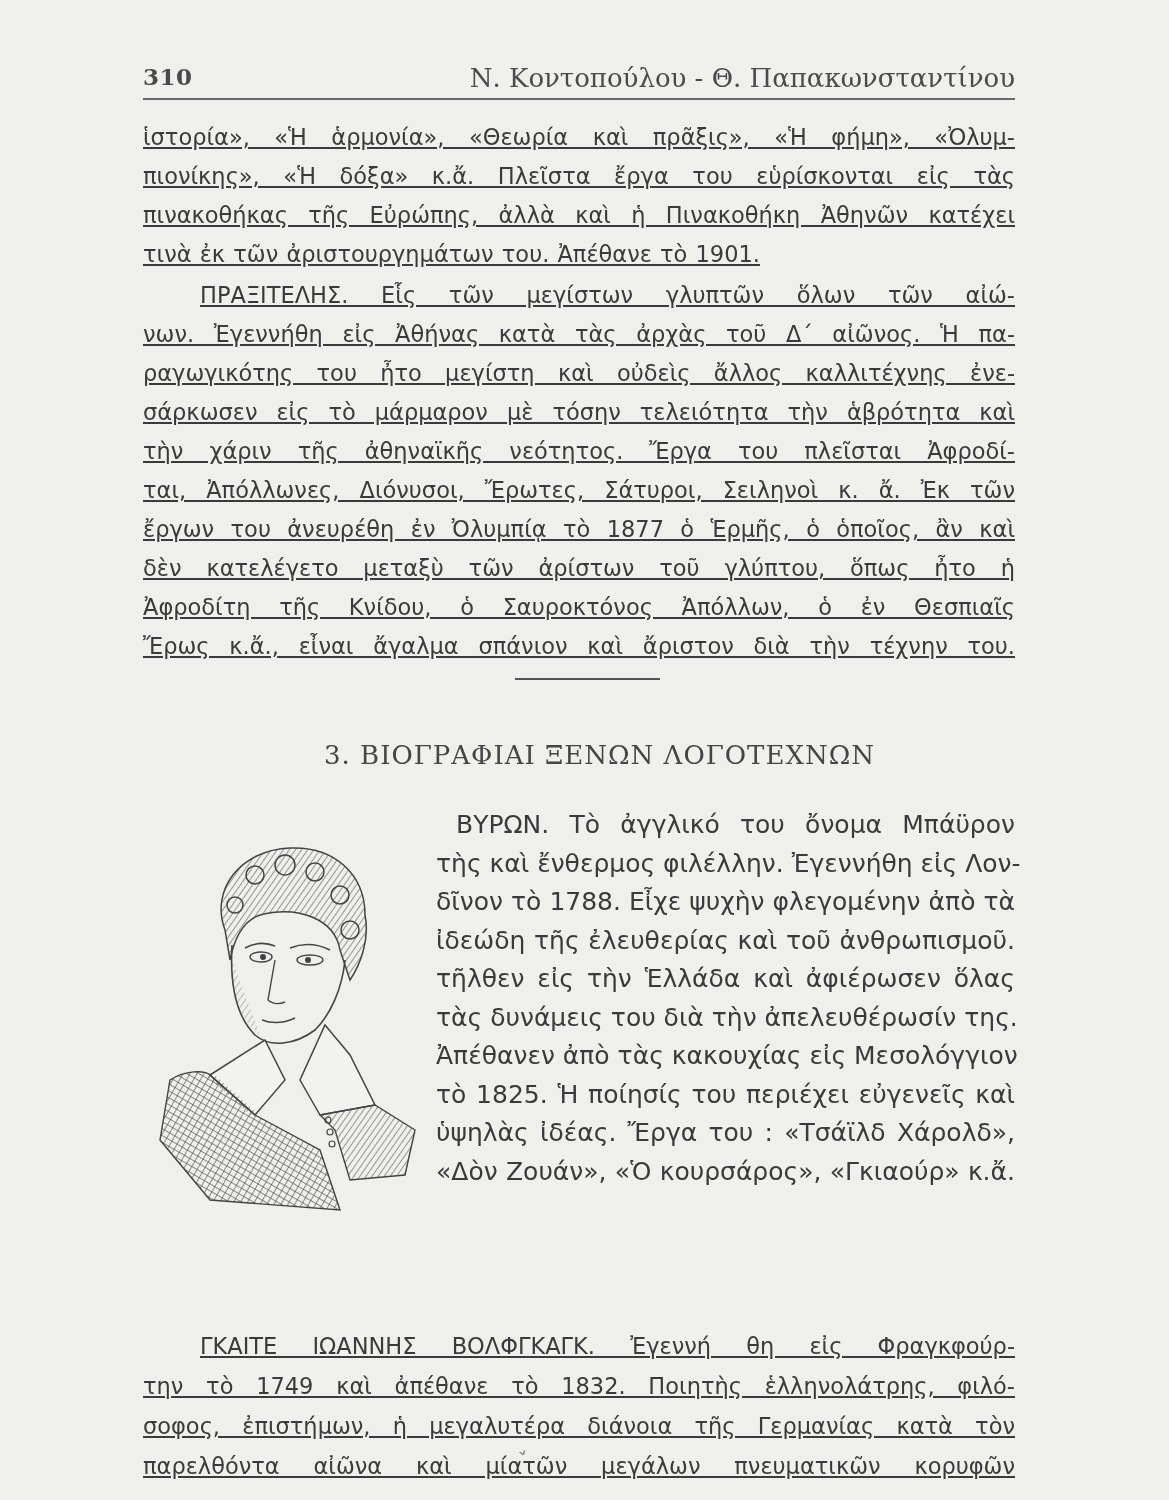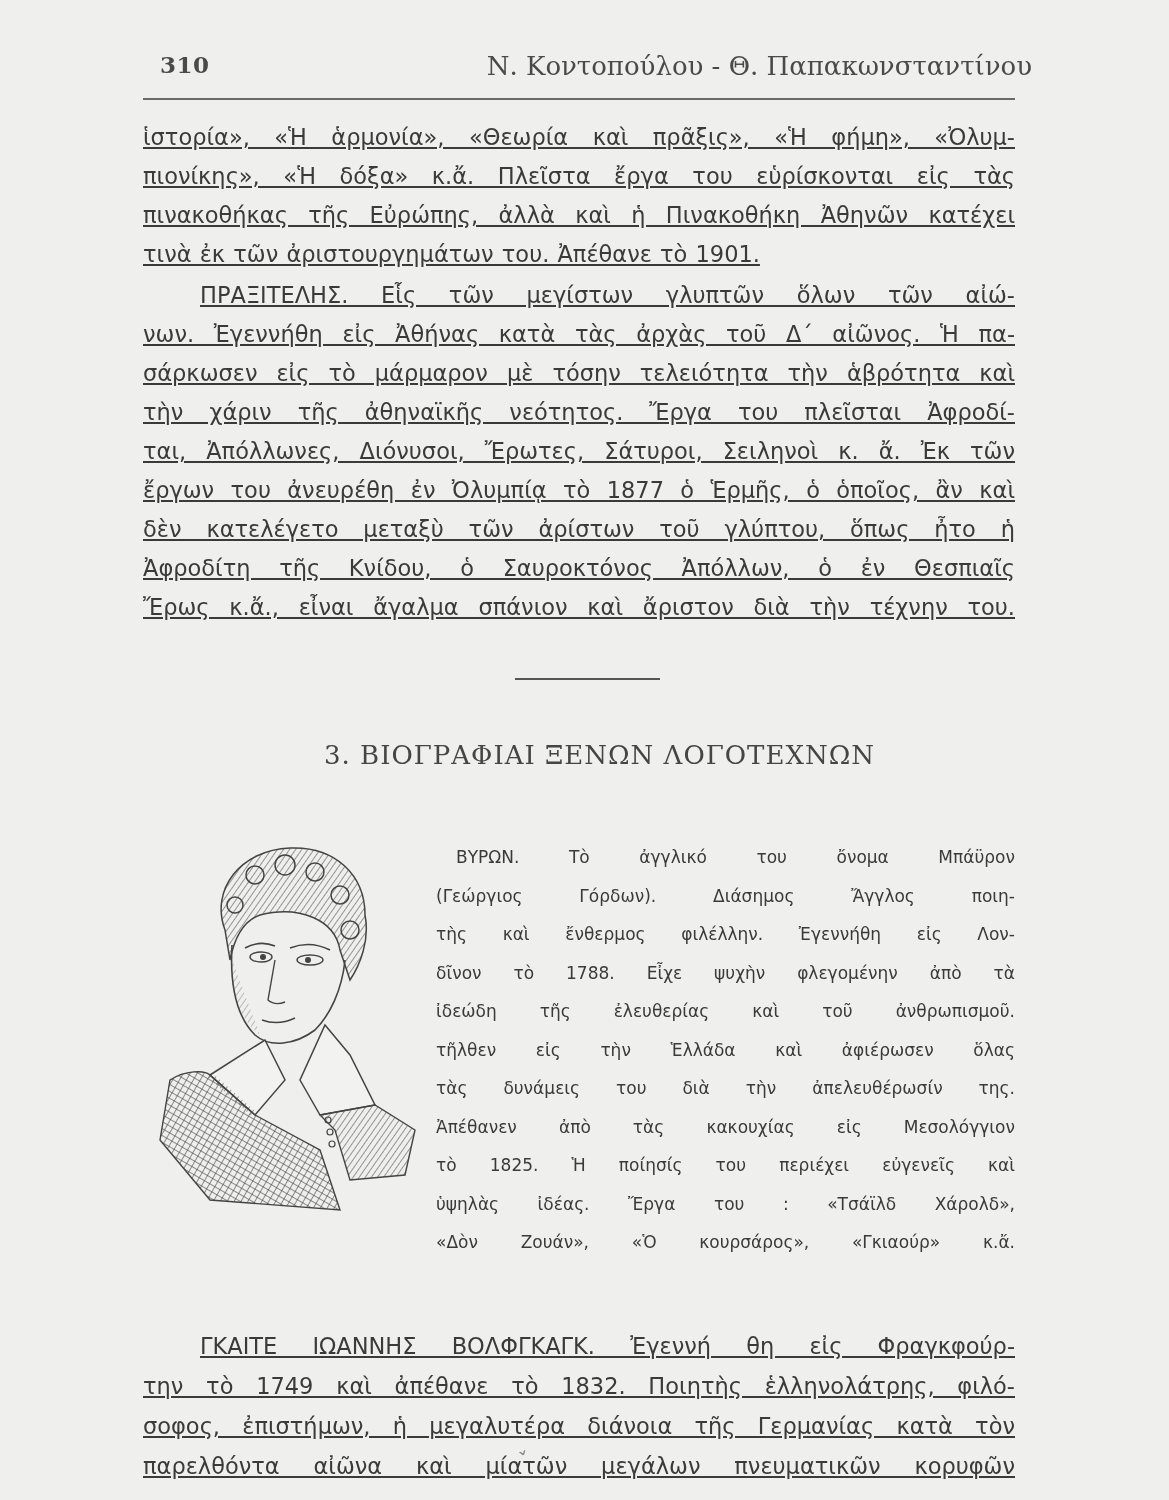--- a/index.html
+++ b/index.html
@@ -17,26 +17,25 @@
     }
     .page {
       position: absolute;
       left: 0; top: 0;
       width: 1169px;
       height: 1500px;
     }
     .header {
       position: absolute;
       left: 143px;
-      top: 48px;
+      top: 60px;
       width: 872px;
       height: 40px;
       font-family: "DejaVu Serif", serif;
       color: #4a4a4a;
-      margin-left: 17px;
     }
     .page-number {
       position: absolute;
       left: 0;
       top: 3px;
       font-size: 23px;
       font-weight: bold;
       letter-spacing: 0.5px;
     }
     .running-head {
@@ -100,23 +99,22 @@
       left: 150px;
       top: 830px;
       width: 280px;
       height: 390px;
     }
     .byron-para {
       position: absolute;
       left: 436px;
       width: 579px;
       top: 806px;
-      font-size: 17px;
+      font-size: 25px;
       line-height: 38.5px;
-      margin-top: 32px;
     }
     .byron-para .line {
       display: block;
       text-align: justify;
       text-align-last: justify;
       white-space: nowrap;
     }
     .goethe-para {
       top: 1326px;
       line-height: 40px;
@@ -144,20 +142,21 @@
   <div class="para" style="top:118px;">
     <span class="line">ἱστορία», «Ἡ ἁρμονία», «Θεωρία καὶ πρᾶξις», «Ἡ φήμη», «Ὀλυμ-</span>
     <span class="line" style="padding-left:0">πιονίκης», «Ἡ δόξα» κ.ἄ. Πλεῖστα ἔργα του εὑρίσκονται εἰς τὰς</span>
     <span class="line">πινακοθήκας τῆς Εὐρώπης, ἀλλὰ καὶ ἡ Πινακοθήκη Ἀθηνῶν κατέχει</span>
     <span class="line last">τινὰ ἐκ τῶν ἀριστουργημάτων του. Ἀπέθανε τὸ 1901.</span>
   </div>
 
   <div class="para" style="top:276px;">
     <span class="line" style="padding-left:57px;">ΠΡΑΞΙΤΕΛΗΣ. Εἷς τῶν μεγίστων γλυπτῶν ὅλων τῶν αἰώ-</span>
     <span class="line">νων. Ἐγεννήθη εἰς Ἀθήνας κατὰ τὰς ἀρχὰς τοῦ Δ΄ αἰῶνος. Ἡ πα-</span>
+    <span class="line">ραγωγικότης του ἦτο μεγίστη καὶ οὐδεὶς ἄλλος καλλιτέχνης ἐνε-</span>
     <span class="line">σάρκωσεν εἰς τὸ μάρμαρον μὲ τόσην τελειότητα τὴν ἁβρότητα καὶ</span>
     <span class="line">τὴν χάριν τῆς ἀθηναϊκῆς νεότητος. Ἔργα του πλεῖσται Ἀφροδί-</span>
     <span class="line">ται, Ἀπόλλωνες, Διόνυσοι, Ἔρωτες, Σάτυροι, Σειληνοὶ κ. ἄ. Ἐκ τῶν</span>
     <span class="line">ἔργων του ἀνευρέθη ἐν Ὀλυμπίᾳ τὸ 1877 ὁ Ἑρμῆς, ὁ ὁποῖος, ἂν καὶ</span>
     <span class="line">δὲν κατελέγετο μεταξὺ τῶν ἀρίστων τοῦ γλύπτου, ὅπως ἦτο ἡ</span>
     <span class="line">Ἀφροδίτη τῆς Κνίδου, ὁ Σαυροκτόνος Ἀπόλλων, ὁ ἐν Θεσπιαῖς</span>
     <span class="line">Ἔρως κ.ἄ., εἶναι ἄγαλμα σπάνιον καὶ ἄριστον διὰ τὴν τέχνην του.</span>
   </div>
 
   <div class="short-rule"></div>
@@ -205,21 +204,20 @@
       <path d="M170 285 L225 275 L265 300 L255 345 L200 350 L185 300 Z" fill="url(#hatch)" stroke="#444" stroke-width="1.4"></path>
 
       <circle cx="178" cy="290" r="3" fill="none" stroke="#444" stroke-width="1.2"></circle>
       <circle cx="180" cy="302" r="3" fill="none" stroke="#444" stroke-width="1.2"></circle>
       <circle cx="182" cy="314" r="3" fill="none" stroke="#444" stroke-width="1.2"></circle>
     </svg>
   </div>
 
   <div class="byron-para">
     <span class="line" style="padding-left:20px; box-sizing:border-box;">ΒΥΡΩΝ. Τὸ ἀγγλικό του ὄνομα Μπάϋρον</span>
-    <span class="line">(Γεώργιος Γόρδων). Διάσημος Ἄγγλος ποιη-</span>
     <span class="line">τὴς καὶ ἔνθερμος φιλέλλην. Ἐγεννήθη εἰς Λον-</span>
     <span class="line">δῖνον τὸ 1788. Εἶχε ψυχὴν φλεγομένην ἀπὸ τὰ</span>
     <span class="line">ἰδεώδη τῆς ἐλευθερίας καὶ τοῦ ἀνθρωπισμοῦ.</span>
     <span class="line">τῆλθεν εἰς τὴν Ἑλλάδα καὶ ἀφιέρωσεν ὅλας</span>
     <span class="line">τὰς δυνάμεις του διὰ τὴν ἀπελευθέρωσίν της.</span>
     <span class="line">Ἀπέθανεν ἀπὸ τὰς κακουχίας εἰς Μεσολόγγιον</span>
     <span class="line">τὸ 1825. Ἡ ποίησίς του περιέχει εὐγενεῖς καὶ</span>
     <span class="line">ὑψηλὰς ἰδέας. Ἔργα του : «Τσάϊλδ Χάρολδ»,</span>
     <span class="line">«Δὸν Ζουάν», «Ὁ κουρσάρος», «Γκιαούρ» κ.ἄ.</span>
   </div>

